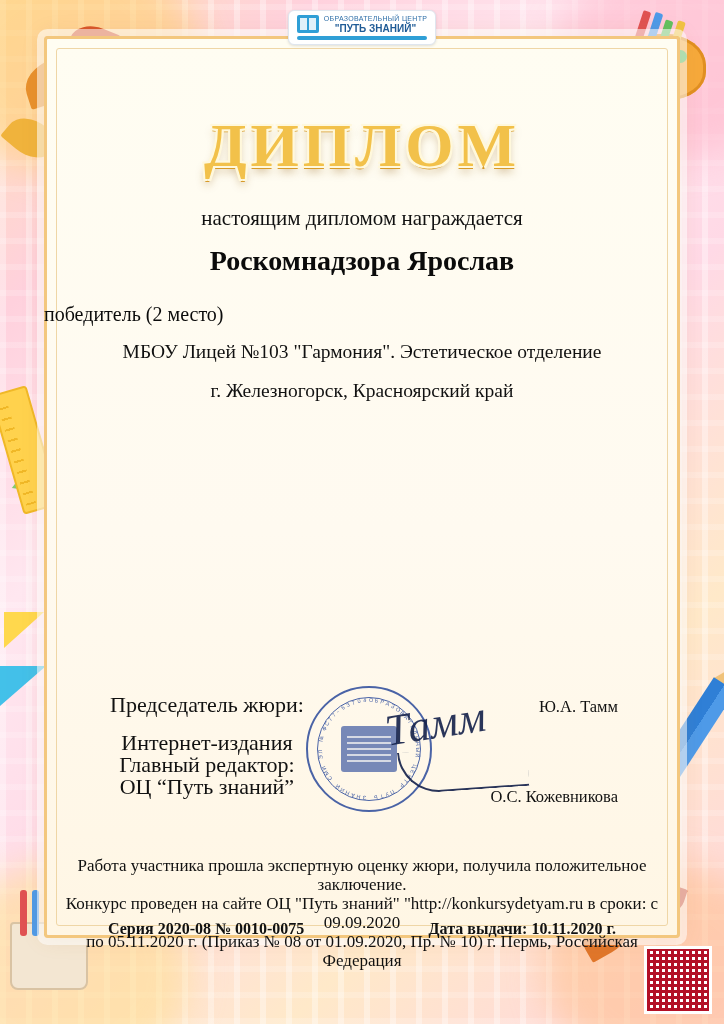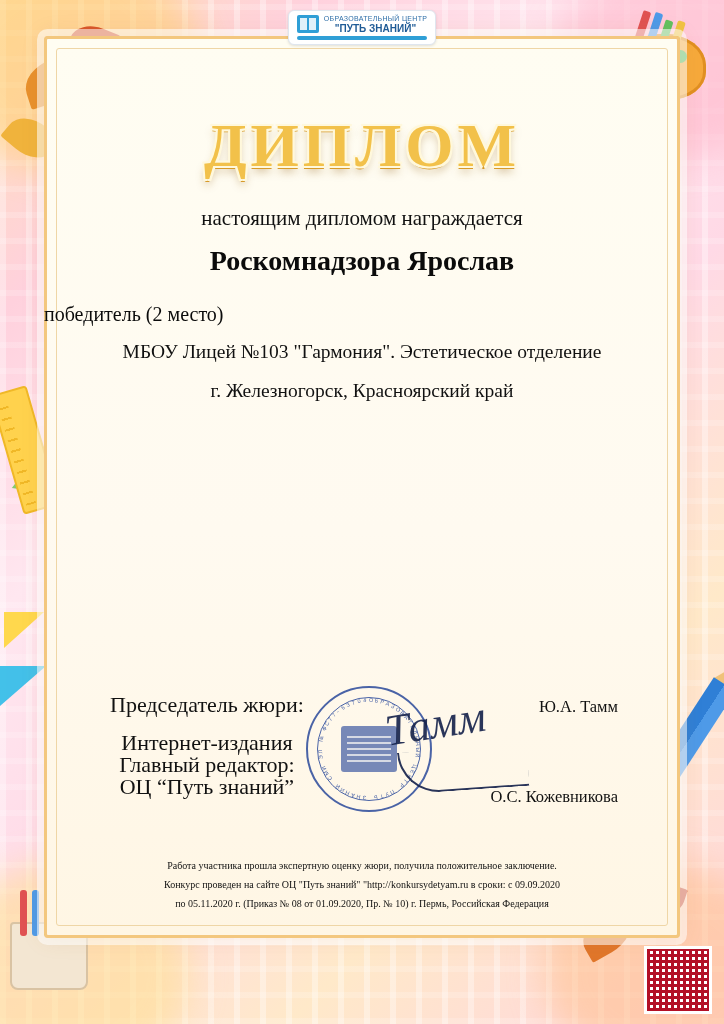--- a/index.html
+++ b/index.html
@@ -118,21 +118,21 @@
   }
   .autograph .tail{
     position:absolute;left:6px;top:54px;width:128px;height:40px;
     border-bottom:2.5px solid #13204a;border-left:2.5px solid #13204a;
     border-radius:0 0 0 60px;transform:rotate(5deg);
   }
 
   
   .legal{
     position:absolute;left:20px;right:20px;top:820px;text-align:center;
-    font-size:10px;color:#111;line-height:19px;
+    font-size:17px;color:#111;line-height:19px;
   }
   .serial{
     position:absolute;left:0;right:0;top:884px;display:flex;justify-content:space-between;
     padding:0 64px;font-size:16px;font-weight:bold;color:#111;
   }
   .roskom{
     position:absolute;left:0;right:0;bottom:12px;text-align:center;font-size:14.5px;color:#111;
   }
 
   
@@ -310,17 +310,21 @@
         <div class="n2">О.С. Кожевникова</div>
       </div>
     </div>
 
     <div class="legal">
       <div>Работа участника прошла экспертную оценку жюри, получила положительное заключение.</div>
       <div>Конкурс проведен на сайте ОЦ "Путь знаний" "http://konkursydetyam.ru в сроки: с 09.09.2020</div>
       <div>по 05.11.2020 г. (Приказ № 08 от 01.09.2020, Пр. № 10) г. Пермь, Российская Федерация</div>
     </div>
 
+    <div class="serial">
+      <div>Серия 2020-08 № 0010-0075</div>
+      <div>Дата выдачи: 10.11.2020 г.</div>
+    </div>
 
   </div>
 
   <div class="qr"></div>
 </div>
 
 </body></html>

